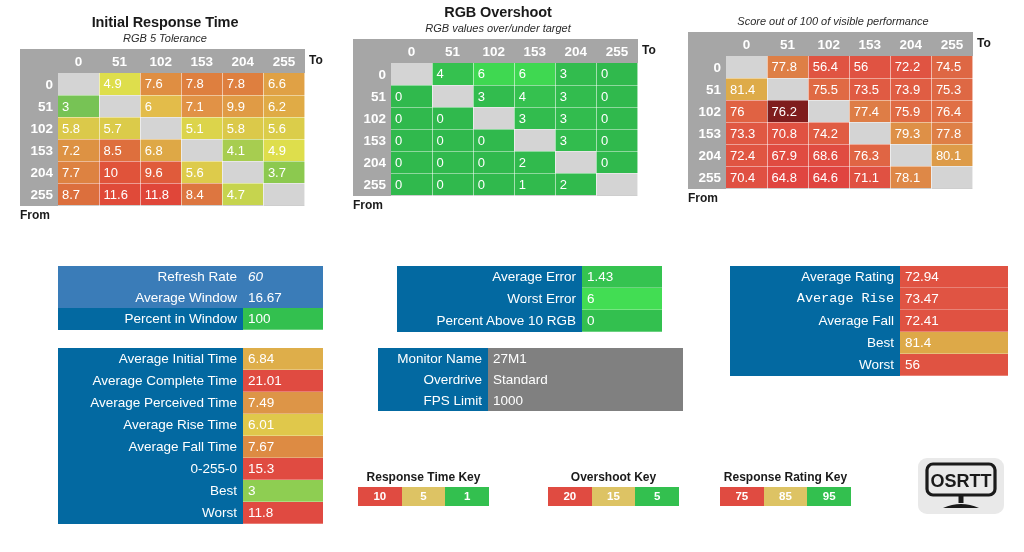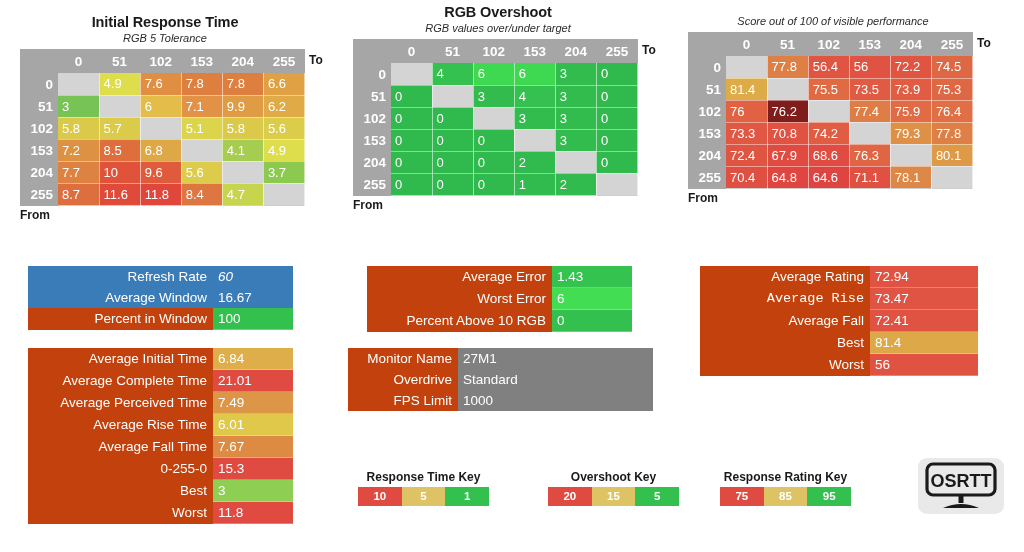--- a/index.html
+++ b/index.html
@@ -89,22 +89,23 @@
   .fromlabel {
     font-size: 12px;
     font-weight: bold;
     color: #1a1a1a;
     margin-top: 2px;
   }
 
   
   table.kv {
     border-collapse: collapse;
-    background: #c2410c;
+    background: #0369a1;
     table-layout: fixed;
+    margin-left: 30px;
   }
   table.kv td {
     padding: 0 6px 0 0;
     height: 21px;
     font-size: 13.5px;
     color: #ffffff;
     box-sizing: border-box;
     line-height: 21px;
   }
   table.kv td.k {

